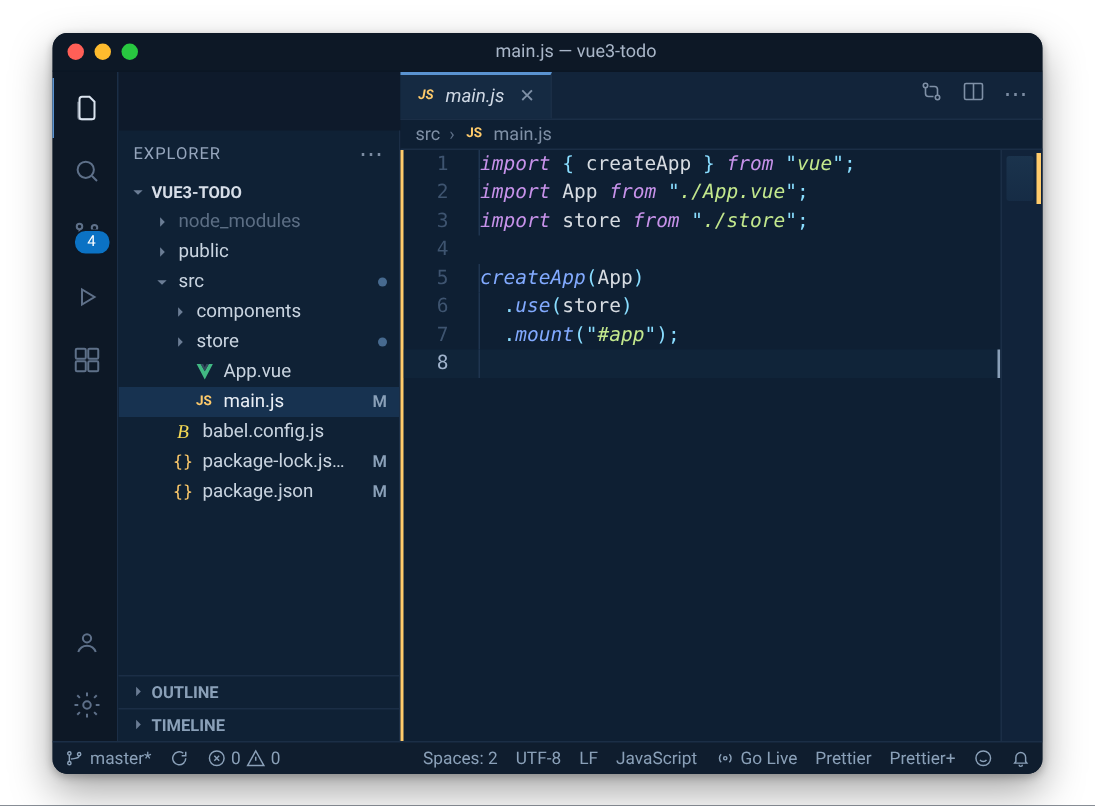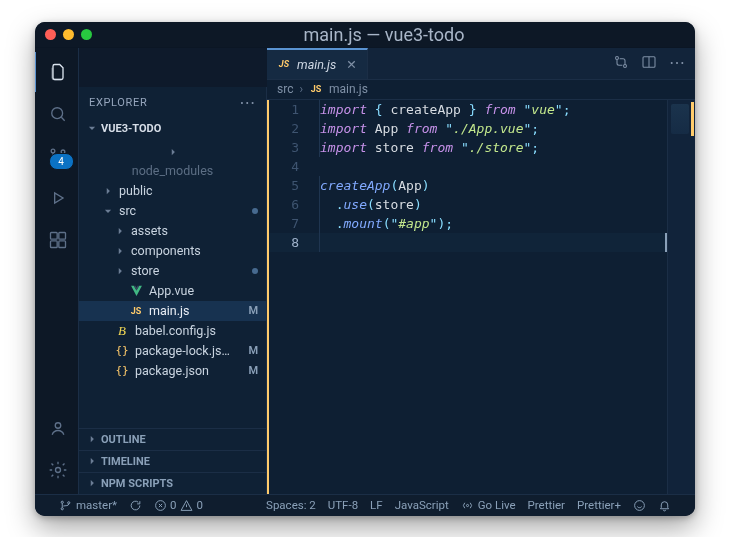--- a/index.html
+++ b/index.html
@@ -50,21 +50,21 @@
     display:grid;
     grid-template-rows:26px 1fr 22px;
     position:relative;
   }
   
   .titlebar{
     background:var(--titlebar);
     display:flex;align-items:center;justify-content:center;
     position:relative;
     border-bottom:1px solid #0b1624;
-    font-size:18px;color:#a9b6c8;padding-left:38px;
+    font-size:12px;color:#a9b6c8;padding-left:38px;
   }
   .traffic{position:absolute;left:10px;top:7px;display:flex;gap:7px;}
   .light{width:11px;height:11px;border-radius:50%;}
   .red{background:#ff5f57;} .ylw{background:#febb2e;} .grn{background:#28c840;}
 
   
   .main{
     display:grid;
     grid-template-columns:44px 188px 1fr;
     min-height:0;
@@ -103,21 +103,21 @@
   .dots{font-size:16px;line-height:0;color:#7c8ca2;}
   .tree{flex:1;overflow:hidden;}
   .section-title{
     display:flex;align-items:center;gap:4px;color:#a8b6c9;font-weight:700;font-size:11px;
     padding:3px 8px;
   }
   .row{
     display:flex;align-items:center;gap:6px;
     padding:2.5px 8px;color:var(--text);white-space:nowrap;position:relative;
   }
-  .row.dim{color:var(--dim);flex-direction:column;}
+  .row.dim{color:var(--dim);}
   .row.sel{background:var(--hover);color:#e9eef5;}
   .indent{display:inline-block;height:1px;}.i1{width:10px}.i2{width:22px}.i3{width:36px}
   .chev{width:10px;height:10px;flex:0 0 10px;color:#6b7d95;}
   .chev.down{transform:rotate(90deg);}
   .ficon{width:14px;height:14px;flex:0 0 14px;display:flex;align-items:center;justify-content:center;}
   .row .mflag{margin-left:auto;color:#8aa0b8;font-weight:600;font-size:11px;}
   .dot-mod{width:6px;height:6px;border-radius:50%;background:#476a8f;margin-left:auto;}
   .sb-collapsed{
     display:flex;align-items:center;gap:4px;color:#8aa0b8;padding:4px 8px;font-size:11px;font-weight:700;
     border-top:1px solid var(--border);
@@ -173,21 +173,21 @@
   .minimap{
     background:var(--minimap);border-left:1px solid var(--border);
     position:relative;
   }
   .mm-blob{position:absolute;left:3px;right:6px;top:4px;height:30px;background:linear-gradient(#24435f,#1a3450);border-radius:2px;opacity:.5;}
   .mm-strip{position:absolute;right:1px;top:2px;width:3px;height:34px;background:#ffcb6b;}
 
   
   .statusbar{
     background:var(--statusbar);display:flex;align-items:center;gap:10px;
-    padding:0 24px;color:#8aa0b8;font-size:11.5px;border-top:1px solid var(--border);
+    padding:0 8px;color:#8aa0b8;font-size:11.5px;border-top:1px solid var(--border);
   }
   .sb-left{display:flex;align-items:center;gap:12px;}
   .sb-right{margin-left:auto;display:flex;align-items:center;gap:12px;}
   .sb-item{display:flex;align-items:center;gap:4px;}
   .sb-item svg{width:13px;height:13px;}
   .count-pair{display:flex;align-items:center;gap:3px;}
   .pill{color:#8aa0b8;}
 
   
   .ic-js{color:#ffcb6b;font-size:9px;font-weight:700;}
@@ -300,27 +300,20 @@
               <path d="M6 3l5 5-5 5z"></path>
             </svg>
           <span>src</span>
           <span class="dot-mod"></span>
         </div>
         <div class="row">
           <span class="indent i2"></span>
           <svg class="chev" viewBox="0 0 16 16" fill="currentColor">
               <path d="M6 3l5 5-5 5z"></path>
             </svg>
-          <span>assets</span>
-        </div>
-        <div class="row">
-          <span class="indent i2"></span>
-          <svg class="chev" viewBox="0 0 16 16" fill="currentColor">
-              <path d="M6 3l5 5-5 5z"></path>
-            </svg>
           <span>components</span>
         </div>
         <div class="row">
           <span class="indent i2"></span>
           <svg class="chev" viewBox="0 0 16 16" fill="currentColor">
               <path d="M6 3l5 5-5 5z"></path>
             </svg>
           <span>store</span>
           <span class="dot-mod"></span>
         </div>
@@ -363,26 +356,20 @@
         <svg class="chev" viewBox="0 0 16 16" fill="currentColor">
             <path d="M6 3l5 5-5 5z"></path>
           </svg>
         <span>OUTLINE</span>
       </div>
       <div class="sb-collapsed">
         <svg class="chev" viewBox="0 0 16 16" fill="currentColor">
             <path d="M6 3l5 5-5 5z"></path>
           </svg>
         <span>TIMELINE</span>
-      </div>
-      <div class="sb-collapsed">
-        <svg class="chev" viewBox="0 0 16 16" fill="currentColor">
-            <path d="M6 3l5 5-5 5z"></path>
-          </svg>
-        <span>NPM SCRIPTS</span>
       </div>
     </div>
 
     <div class="editor">
       <div class="tabs">
         <div class="tab">
           <span class="ficon ic-js" style="font-size:9px;font-weight:700;">JS</span>
           <span>main.js</span>
           <span class="close">✕</span>
         </div>

